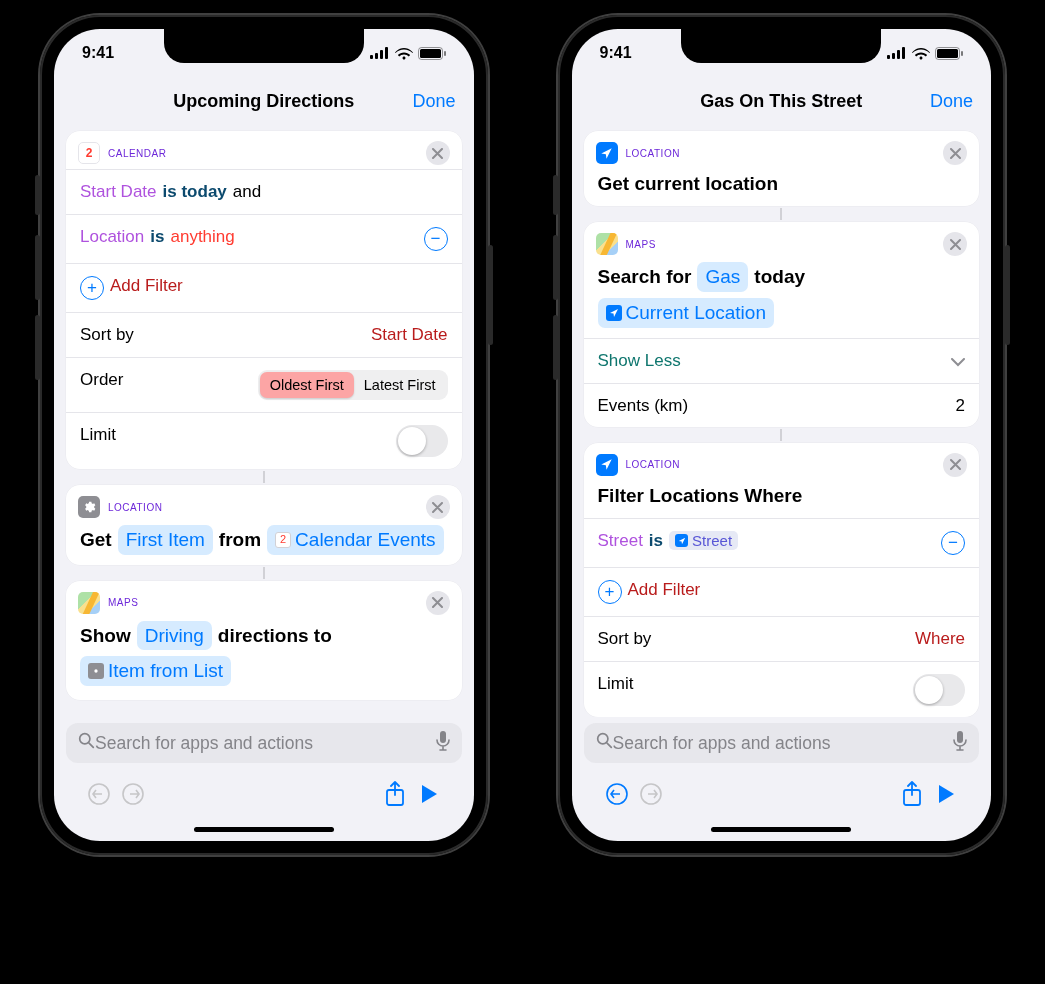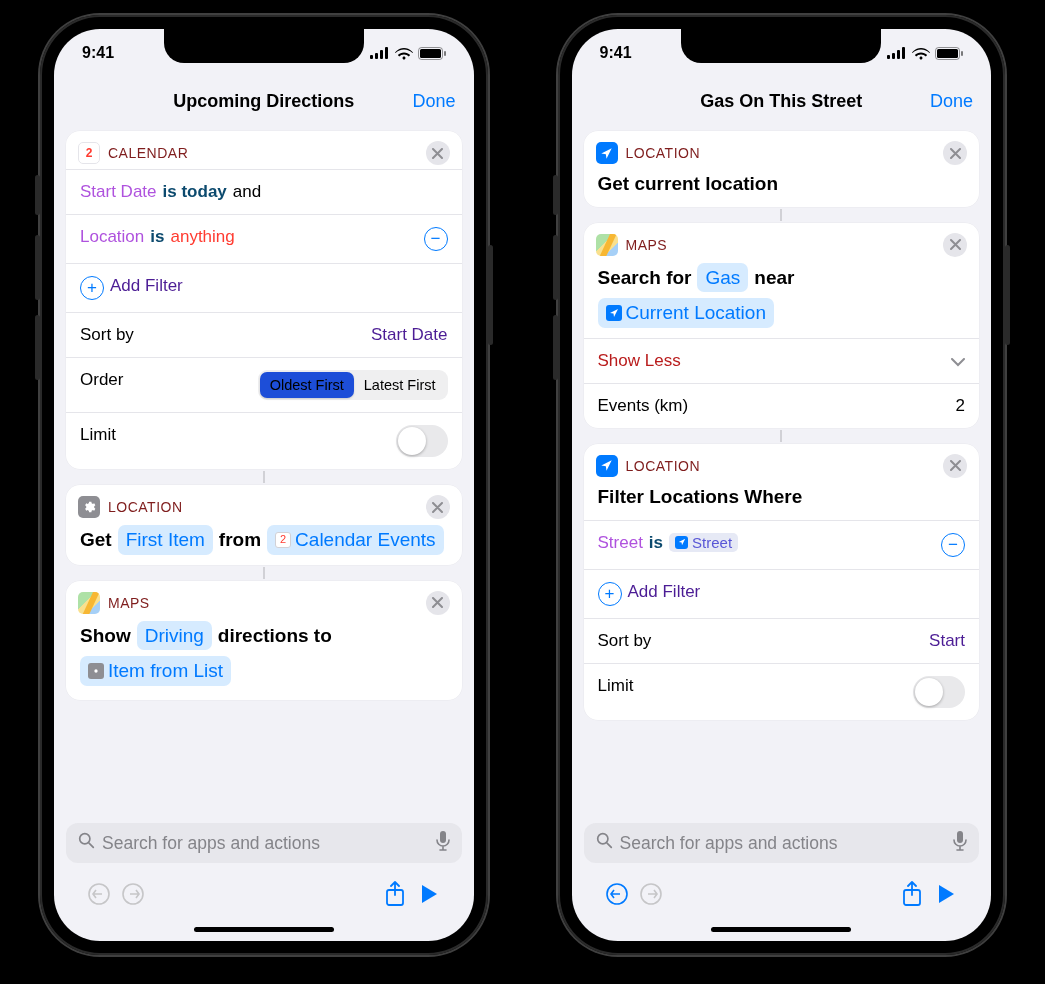--- a/index.html
+++ b/index.html
@@ -6,21 +6,21 @@
   body {
     background: #000;
     width: 1045px; height: 984px;
     font-family: -apple-system, "SF Pro Text", "Helvetica Neue", Helvetica, Arial, sans-serif;
     display: flex; gap: 70px;
     padding: 15px 40px;
     align-items: flex-start;
     justify-content: center;
   }
   .frame {
-    width: 450px; height: 940px;
+    width: 450px; height: 840px;
     background: #000;
     border-radius: 60px;
     padding: 14px;
     position: relative;
     box-shadow: inset 0 0 0 2px #2a2a2a, 0 0 0 2px #404040;
   }
   .frame::before, .frame::after, .frame .side-btn, .frame .side-btn2, .frame .side-btn3 {
     content: ""; position: absolute;
     background: #2a2a2a; border-radius: 3px;
   }
@@ -63,71 +63,71 @@
   .connector { width: 2px; height: 12px; background: #d1d1d6; margin: -12px auto -12px auto; }
 
   .card {
     background: #fff; border-radius: 14px; padding: 0; overflow: hidden;
     box-shadow: 0 0 0 0.5px rgba(0,0,0,0.04);
   }
   .card-head {
     display: flex; align-items: center; gap: 8px; padding: 10px 12px 4px 12px;
   }
   .app-icon { width: 22px; height: 22px; border-radius: 5px; display:flex; align-items:center; justify-content:center; font-size:12px; font-weight:700; }
-  .app-label { color: #7f1d1d; font-size: 14px; font-weight: 500; letter-spacing: 0.5px; }
+  .app-label { color: #6d28d9; font-size: 10px; font-weight: 500; letter-spacing: 0.5px; }
   .card-close {
     margin-left: auto; width: 24px; height: 24px; border-radius: 12px; background: #e5e5ea;
     display: flex; align-items: center; justify-content: center; color:#8e8e93;
   }
   .card-title {
     padding: 2px 14px 10px 14px; font-size: 19px; font-weight: 600; line-height: 1.35;
     display: flex; flex-wrap: wrap; align-items: center; gap: 6px;
   }
   .row {
     padding: 12px 14px; font-size: 17px; border-top: 0.5px solid #e5e5ea;
     display: flex; align-items: flex-start; gap: 6px;
   }
   .row-label { color:#000; }
   .row-value { margin-left: auto; color:#000; }
-  .t-blue   { color:#4c1d95; }
+  .t-blue   { color:#b91c1c; }
   .t-purple { color:#af52de; }
   .t-red    { color:#ff3b30; }
   .t-pink   { color:#0c4a6e;font-weight:bold; }
-  .t-gray   { color:#b91c1c; }
+  .t-gray   { color:#0f766e; }
 
   .token {
     background: #d6ebff; color:#007aff; border-radius: 7px; padding: 2px 8px;
     font-size: 19px; font-weight: 500; display: inline-flex; align-items: center; gap: 4px;
   }
   .token.sm { font-size: 15px; padding: 1px 6px; border-radius:5px; background:#e6e9f5; color:#5856d6; font-weight:500; }
   .token .mini-icon { width:16px; height:16px; border-radius:3px; display:inline-flex; align-items:center; justify-content:center; font-size:11px; }
 
   .circle-btn {
     width: 24px; height: 24px; border: 1.8px solid #007aff; border-radius: 50%;
     display:inline-flex; align-items:center; justify-content:center; color:#007aff; font-size:17px; font-weight:400;
     flex-shrink:0;
   }
 
   .segmented {
     margin-left:auto; background:#efeff0; border-radius:9px; padding:2px; display:flex; gap:0; font-size:14.5px;
   }
   .segmented div { padding:5px 10px; border-radius:7px; color:#000; }
-  .segmented .sel { background:#1d4ed8; box-shadow:0 1px 2px rgba(0,0,0,0.15); }
+  .segmented .sel { background:#fca5a5; box-shadow:0 1px 2px rgba(0,0,0,0.15); }
 
   .switch {
     margin-left:auto; width:52px; height:32px; background:#e9e9eb; border-radius:16px; position:relative;
   }
   .switch::after { content:""; position:absolute; left:2px; top:2px; width:28px; height:28px; background:#fff; border-radius:50%; box-shadow:0 1px 3px rgba(0,0,0,0.3); }
 
   .search-dock {
     padding: 6px 12px 8px 12px; background:#f2f2f7;
   }
   .search-field {
     background: #e3e3e8cc; border-radius: 12px; height: 40px;
-    display:flex; align-items:center; gap:7px; padding:0 12px;
+    display:flex; align-items:center; gap:0; padding:0 12px;
     color:#848489; font-size:17.5px;
   }
   .search-field .mag { font-size:17px; }
   .search-field .mic { margin-left:auto; }
 
   .bottom-toolbar {
     height: 46px; display:flex; align-items:center; justify-content:space-between;
     padding: 0 28px;
   }
   .tb-btn { width:34px; height:34px; display:flex; align-items:center; justify-content:center; color:#c6c6c8; }
@@ -386,21 +386,21 @@
           <span class="app-label">MAPS</span>
           <span class="card-close">
             <svg width="11" height="11" viewBox="0 0 11 11">
                 <path d="M1 1l9 9M10 1l-9 9" stroke="#8e8e93" stroke-width="2" stroke-linecap="round"></path>
               </svg>
           </span>
         </div>
         <div class="card-title">
           <span>Search for</span>
           <span class="token">Gas</span>
-          <span>near</span>
+          <span>today</span>
           <span class="token">
             <span class="mini-icon loc-icon" style="background:#007aff">
               <svg width="10" height="10" viewBox="0 0 20 20" fill="#fff">
                   <path d="M2 10l16-8-8 16-1-7-7-1z"></path>
                 </svg>
             </span>
             <span>Current Location</span>
           </span>
         </div>
         <div class="row">
@@ -446,21 +446,21 @@
             <span>Street</span>
           </span>
           <span style="margin-left:auto" class="circle-btn">−</span>
         </div>
         <div class="row">
           <span class="circle-btn">+</span>
           <span class="t-blue">Add Filter</span>
         </div>
         <div class="row">
           <span class="row-label">Sort by</span>
-          <span class="row-value t-blue">Start</span>
+          <span class="row-value t-blue">Where</span>
         </div>
         <div class="row">
           <span class="row-label">Limit</span>
           <div class="switch"></div>
         </div>
       </div>
     </div>
 
     <div class="search-dock">
       <div class="search-field">

